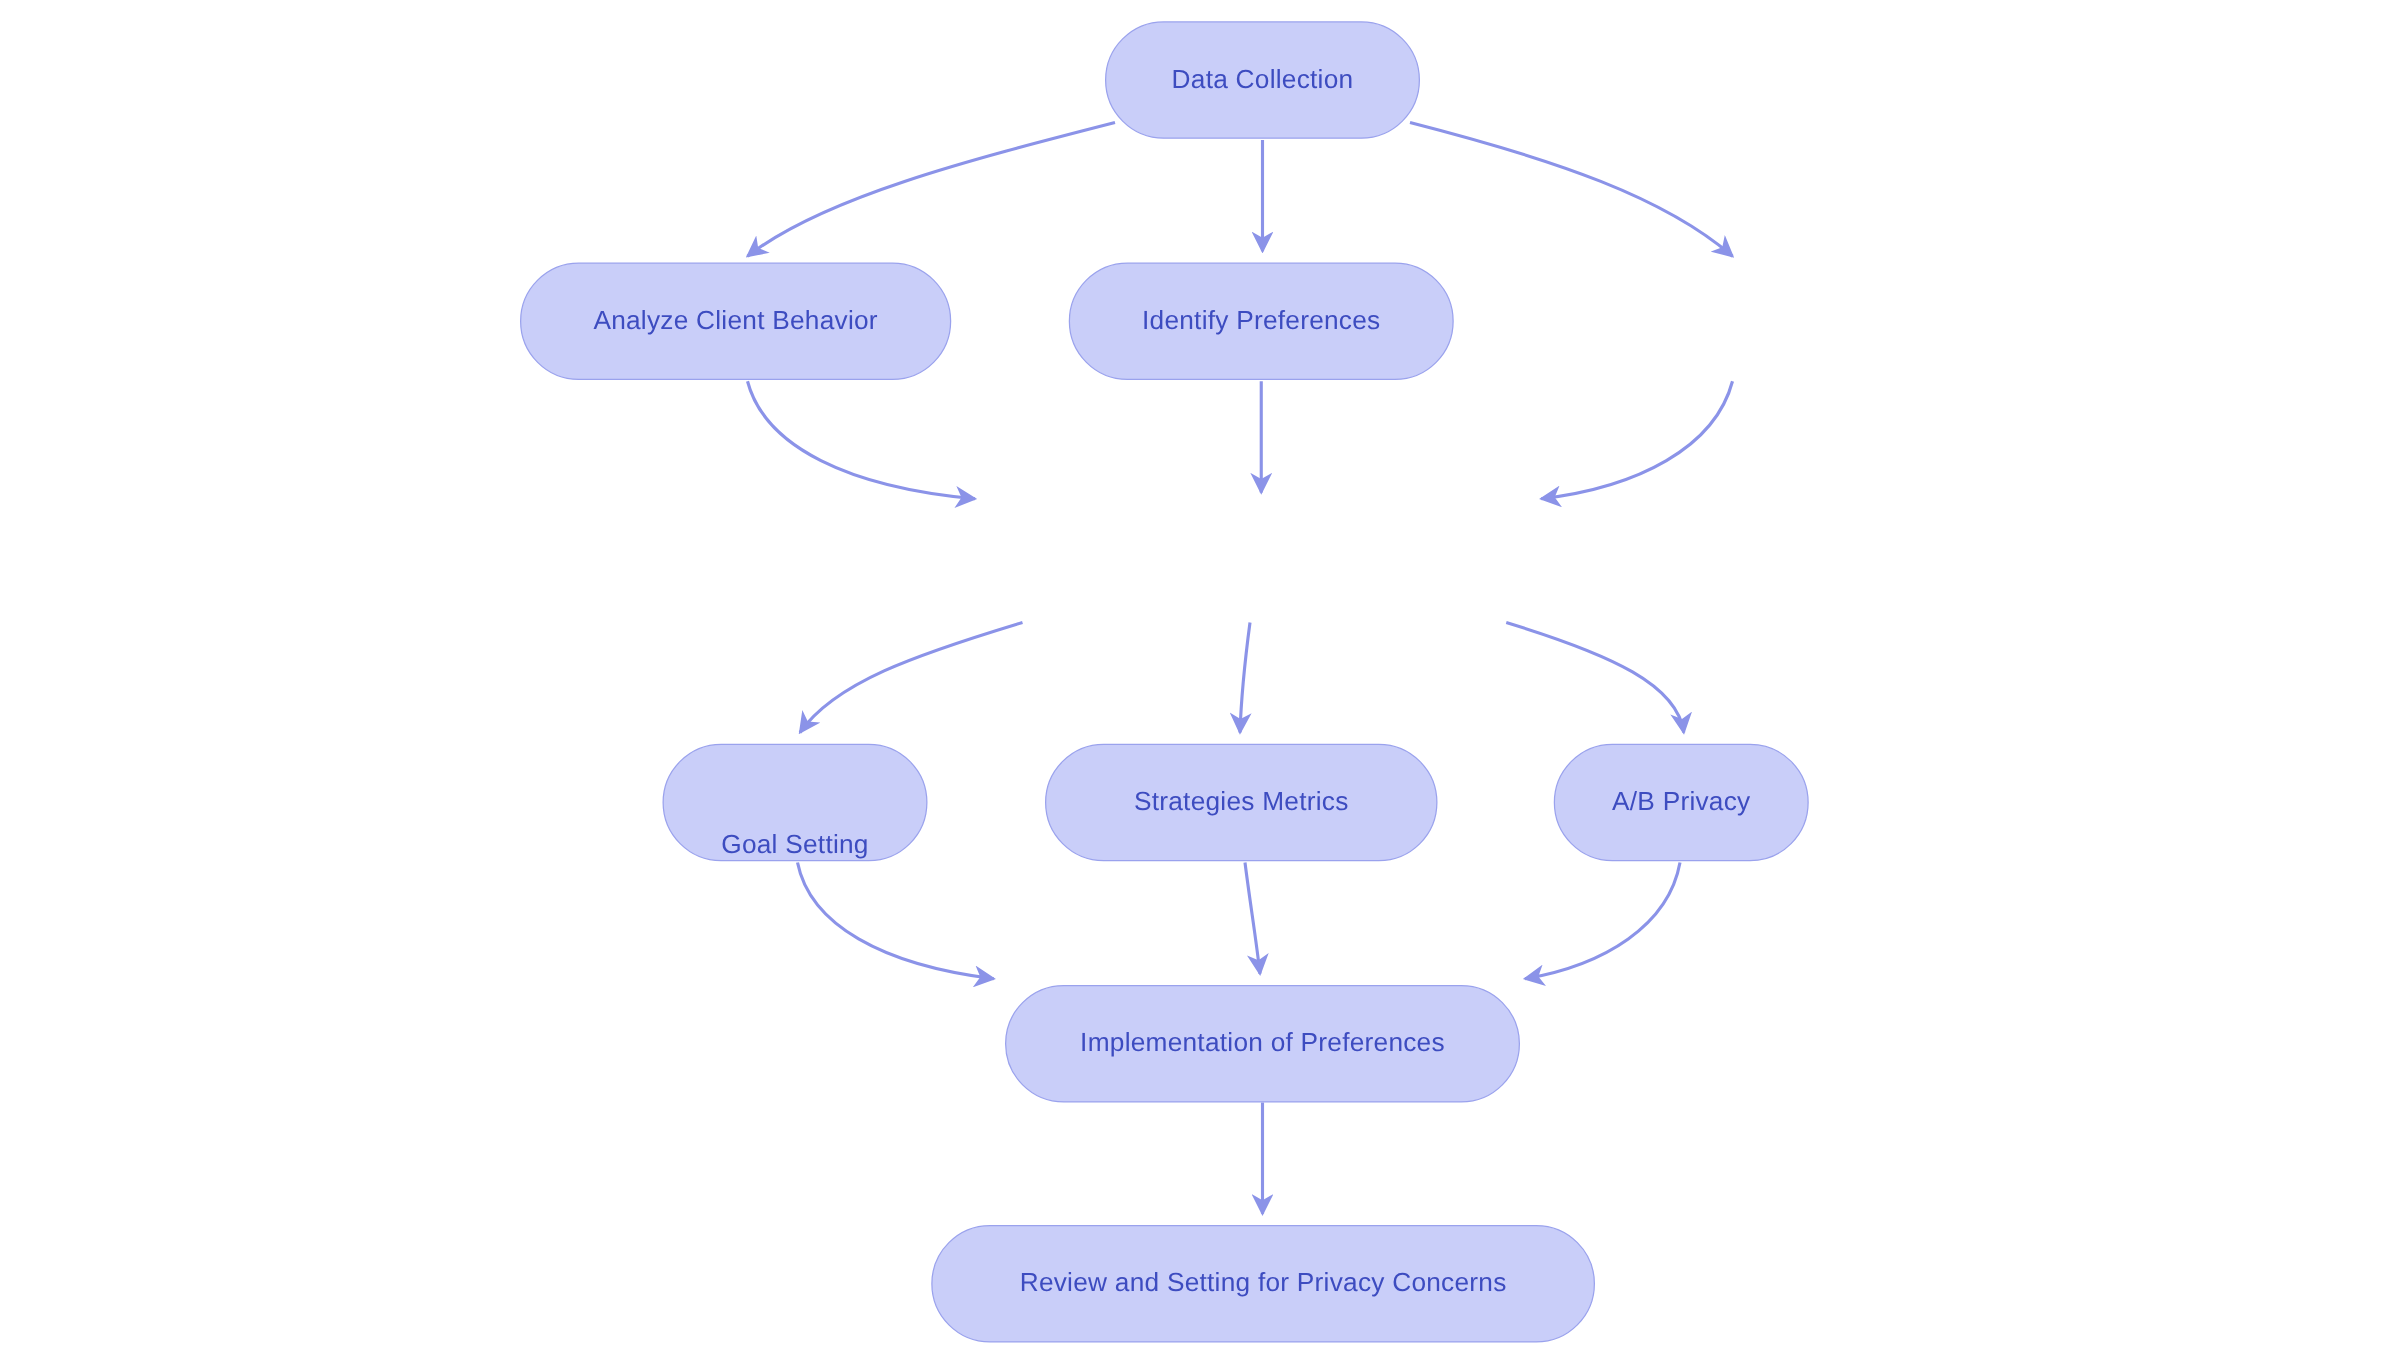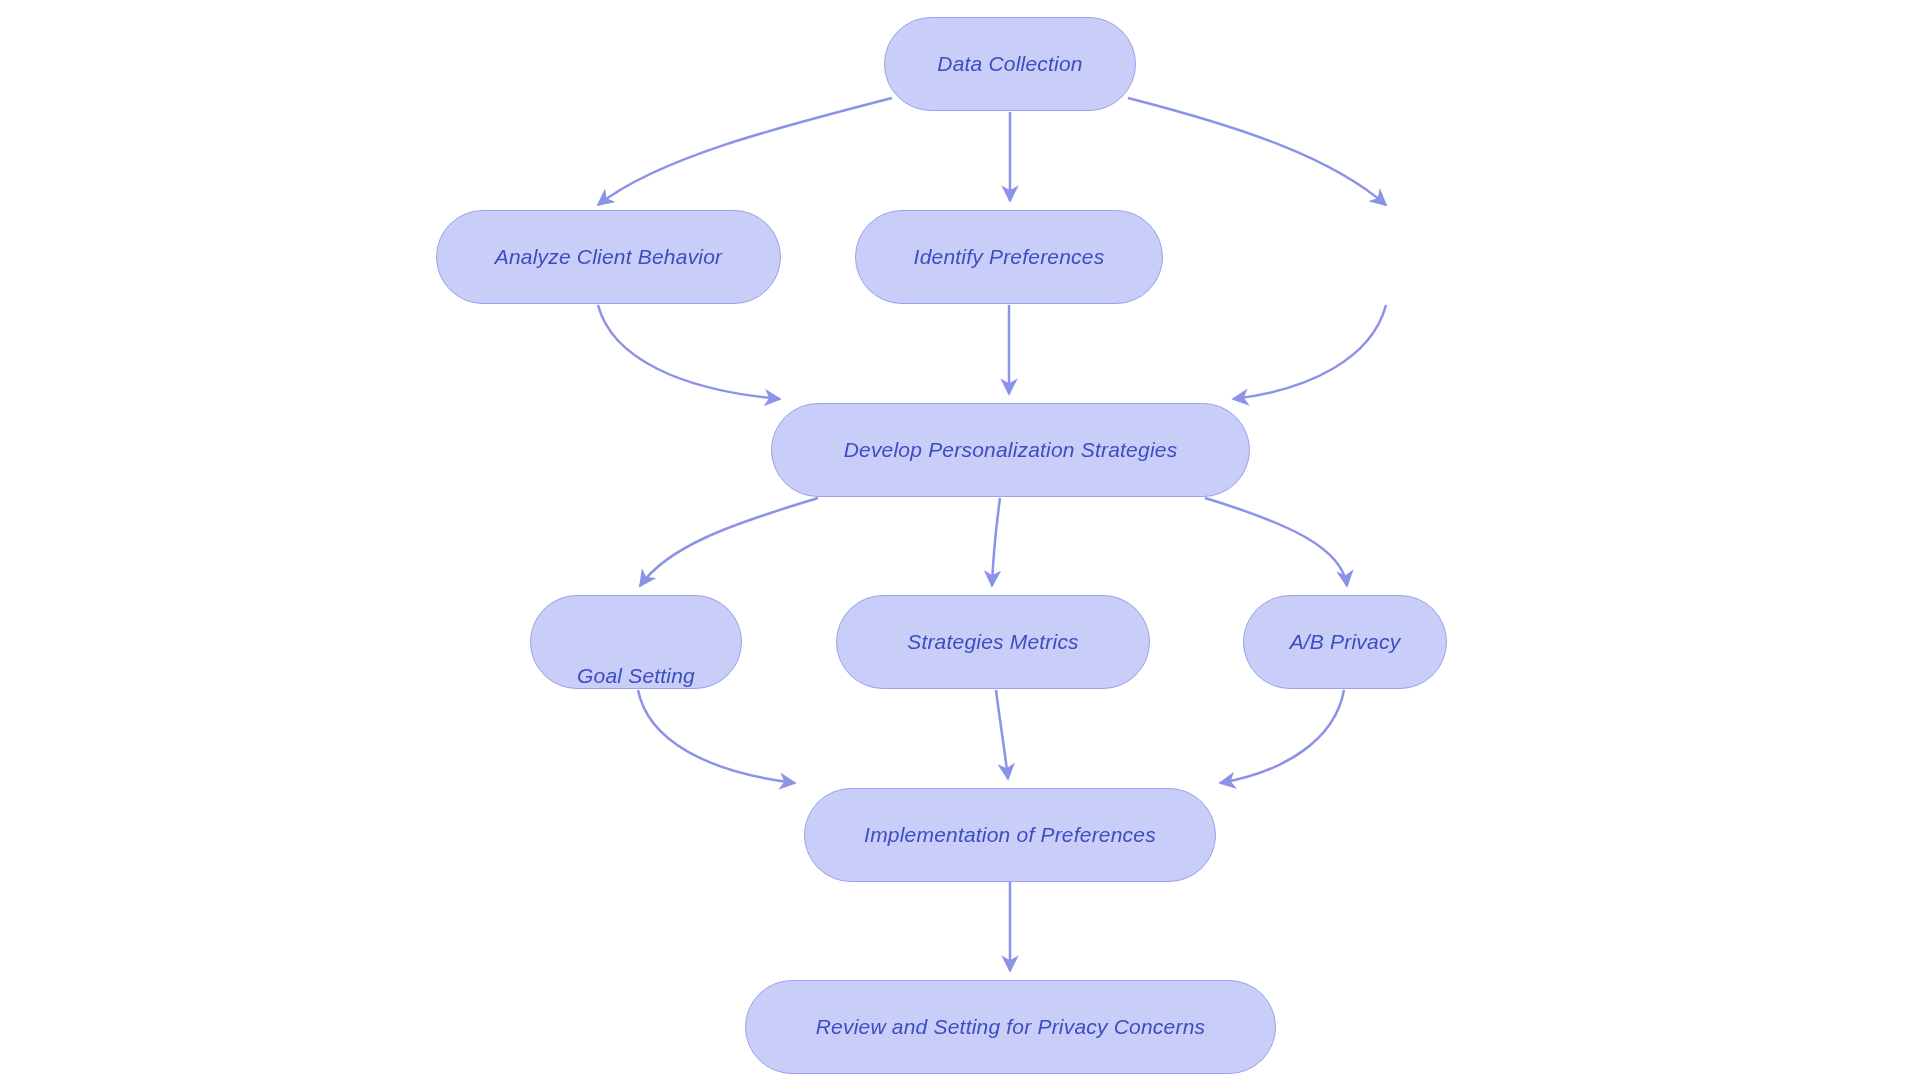--- a/index.html
+++ b/index.html
@@ -4,21 +4,20 @@
 <style>
   * { margin: 0; padding: 0; box-sizing: border-box; }
   html, body { background: #ffffff; }
   body { font-family: "Liberation Sans", "DejaVu Sans", sans-serif; }
   .canvas {
     position: relative;
     width: 1920px;
     height: 1083px;
     background: var(--background, #ffffff);
     overflow: hidden;
-    font-style: italic;
   }
   .edges {
     position: absolute;
     inset: 0;
     width: 1920px;
     height: 1083px;
   }
   .edge {
     fill: none;
     stroke: var(--arrow, #8b93e8);
@@ -63,32 +62,29 @@
     <path class="edge" d="M 638 690 C 648 740, 706 772, 795 783" marker-end="url(#arrowhead)"></path>
     <path class="edge" d="M 996 690 C 1000 722, 1005 752, 1008 779" marker-end="url(#arrowhead)"></path>
     <path class="edge" d="M 1344 690 C 1335 740, 1284 772, 1220 783" marker-end="url(#arrowhead)"></path>
     <path class="edge" d="M 1010 882 L 1010 971" marker-end="url(#arrowhead)"></path>
   </svg>
 
   <div class="node" style="left:884px; top:17px; width:252px;">
     <span>Data Collection</span>
   </div>
 
-  <div class="node" style="left:436px; top:210px; width:345px;justify-content:center;">
+  <div class="node" style="left:416px; top:210px; width:345px;justify-content:center;">
     <span>Analyze Client Behavior</span>
   </div>
 
   <div class="node" style="left:855px; top:210px; width:308px;">
     <span>Identify Preferences</span>
   </div>
 
 
-  <div class="node" style="left:771px; top:403px; width:479px;">
-    <span>Develop Personalization Strategies</span>
-  </div>
 
   <div class="node" style="left:530px; top:595px; width:212px;align-items:flex-end;">
     <span>Goal Setting</span>
   </div>
 
   <div class="node" style="left:836px; top:595px; width:314px;">
     <span>Strategies Metrics</span>
   </div>
 
   <div class="node" style="left:1243px; top:595px; width:204px;">

